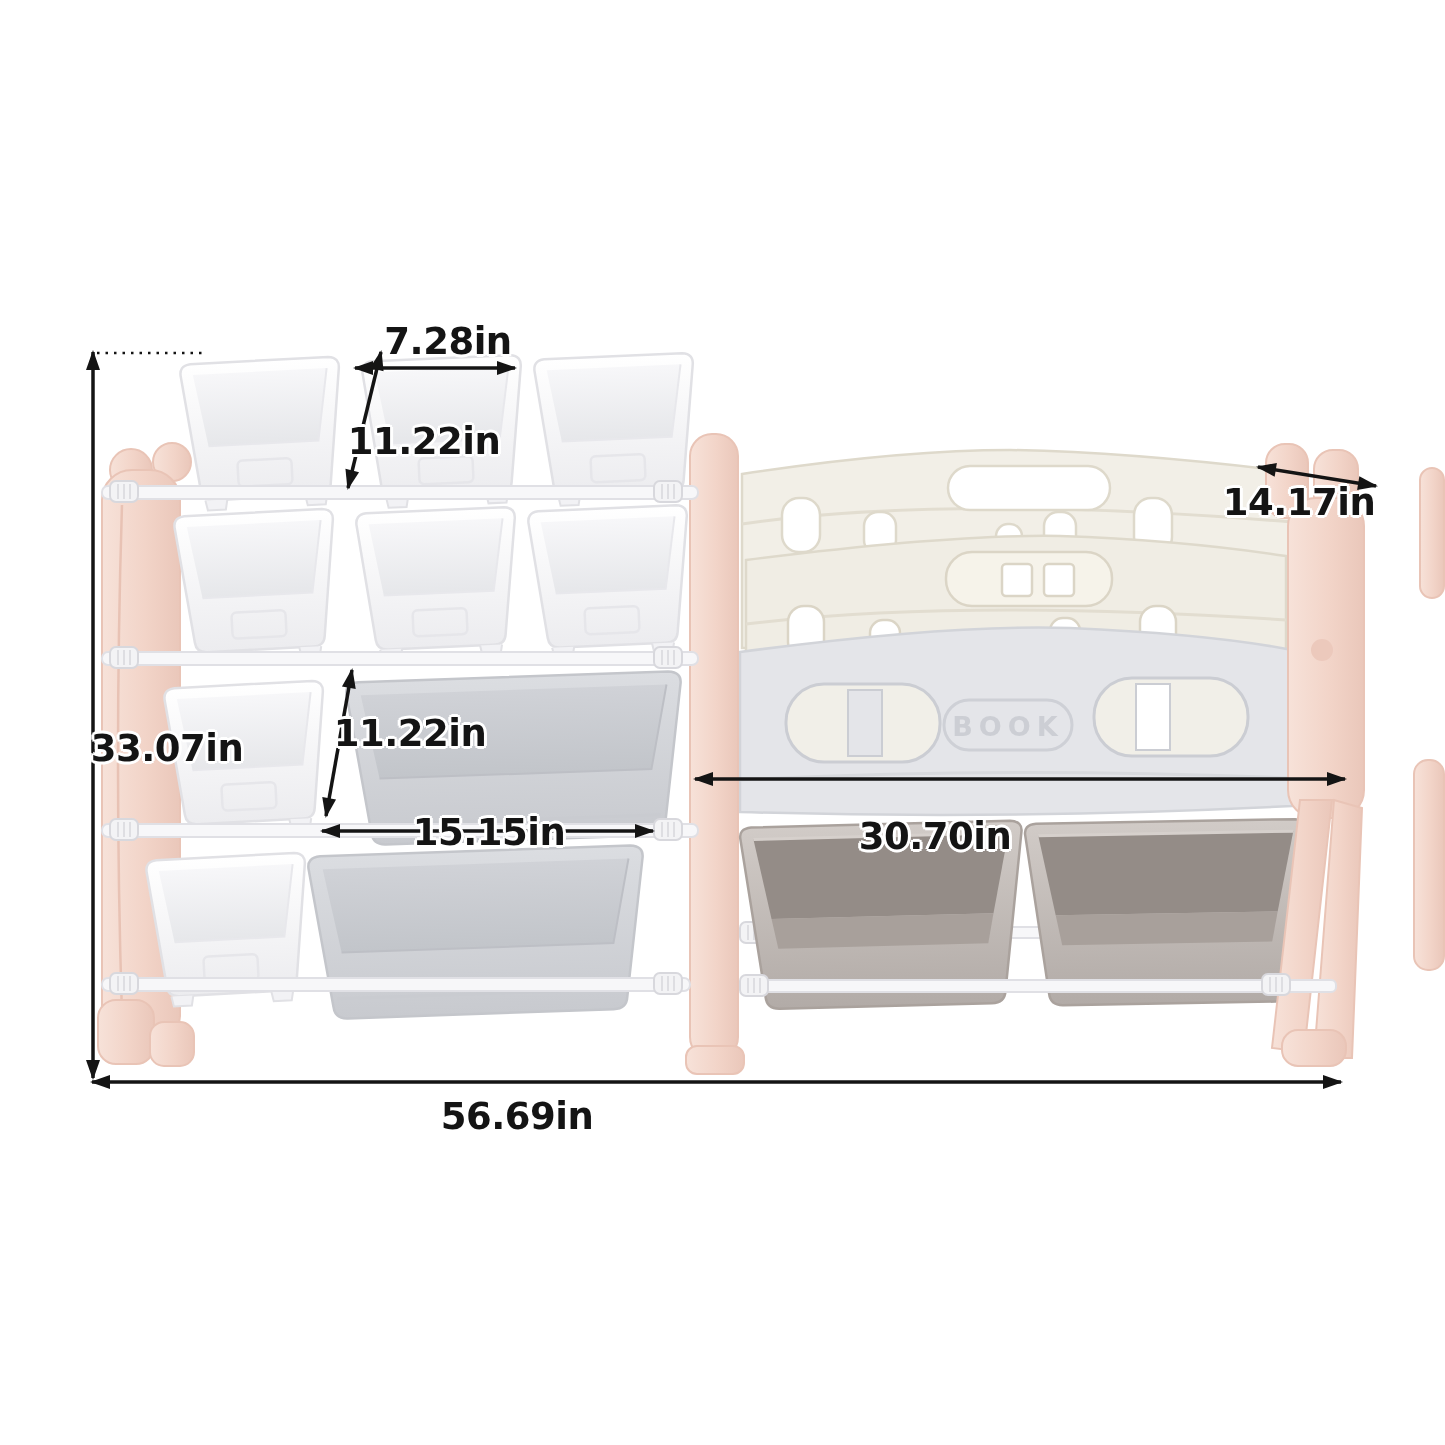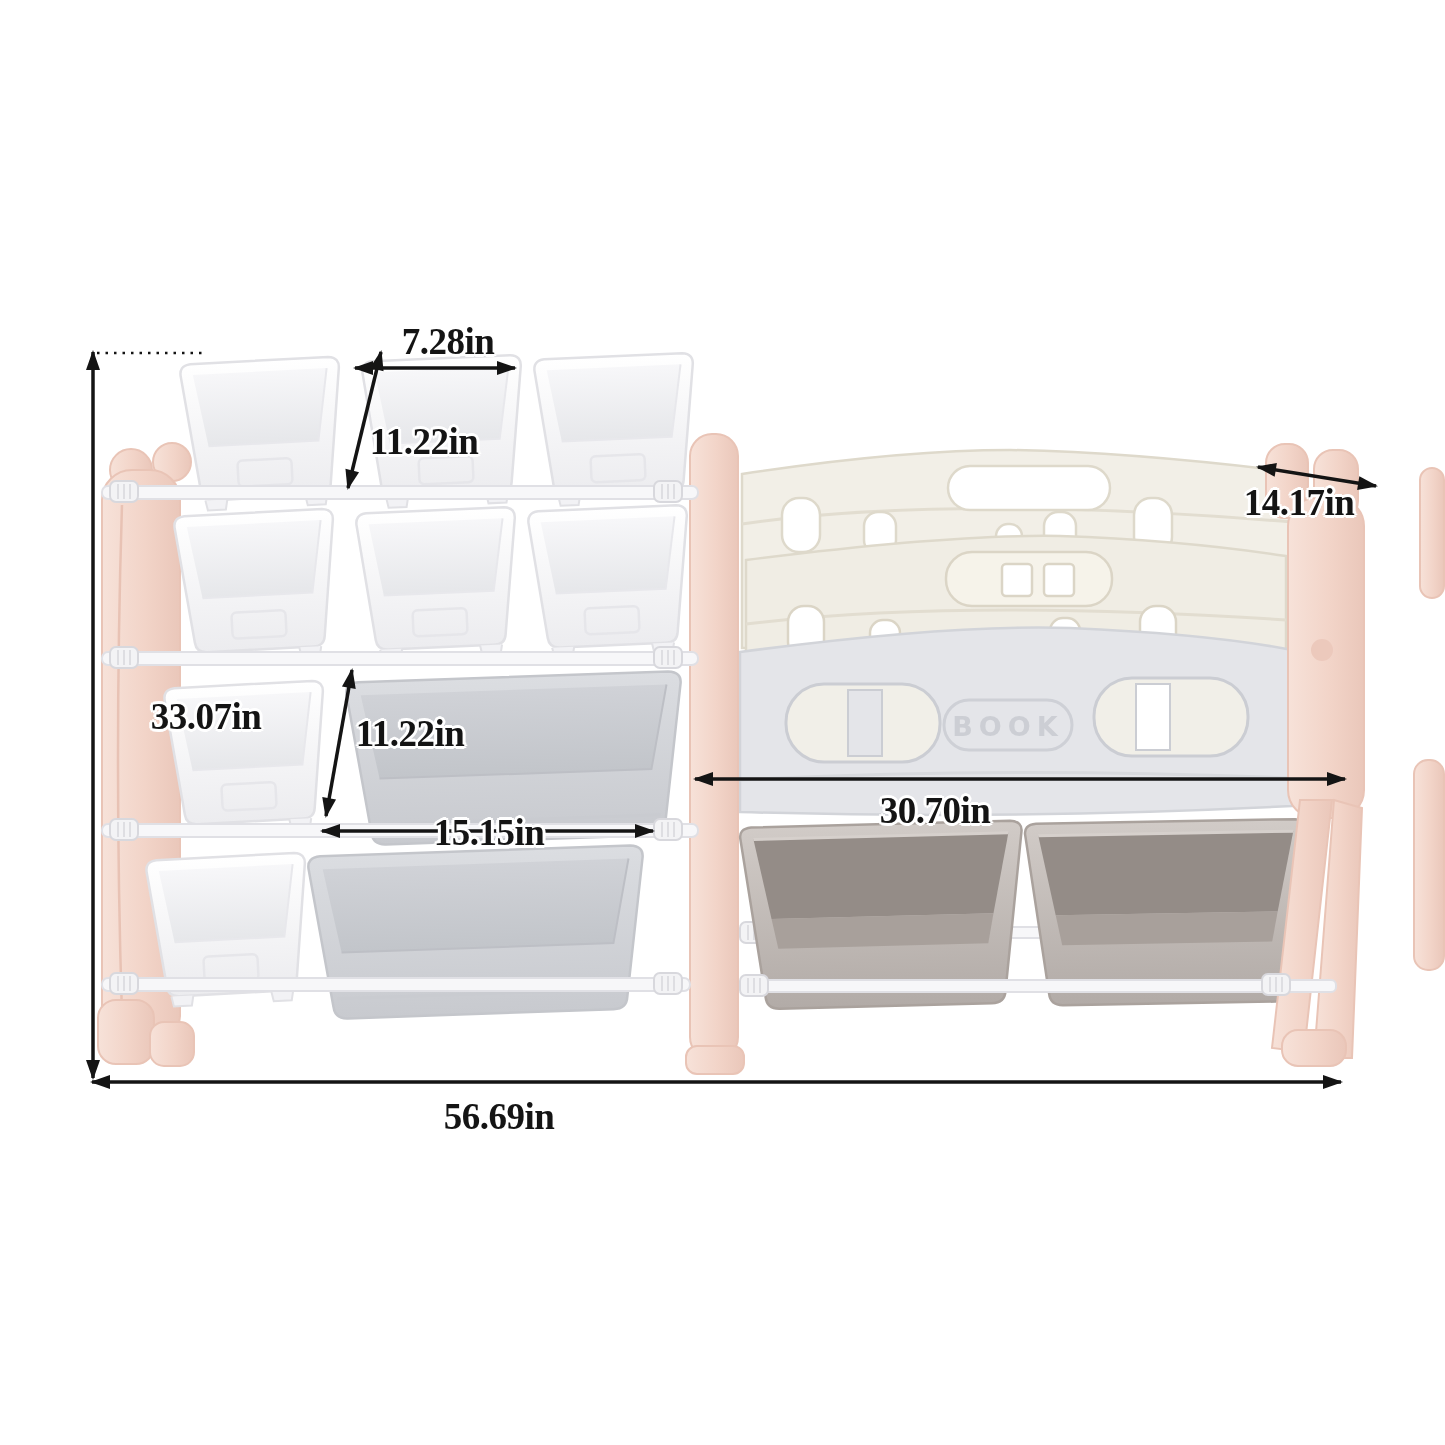--- a/index.html
+++ b/index.html
@@ -3,21 +3,21 @@
 <meta charset="utf-8">
 <style>
   html,body{margin:0;padding:0;background:#ffffff;}
   .stage{position:relative;width:1445px;height:1445px;background:#ffffff;overflow:hidden;
          font-family:"DejaVu Sans","Liberation Sans",sans-serif;}
   .stage svg{position:absolute;left:0;top:0;}
   .dim-label{position:absolute;transform:translate(-50%,-50%);
     font-weight:700;font-size:37px;color:#141414;letter-spacing:-0.5px;white-space:nowrap;
     text-shadow:3px 0 0 #fff,-3px 0 0 #fff,0 3px 0 #fff,0 -3px 0 #fff,
                 2px 2px 0 #fff,-2px 2px 0 #fff,2px -2px 0 #fff,-2px -2px 0 #fff;
-    z-index:5;font-family:Liberation Serif, serif;}
+    z-index:5;}
   .dim{stroke:#141414;stroke-width:3.5;fill:none;}
   .dim-dot{stroke:#141414;stroke-width:2.5;fill:none;stroke-dasharray:2.5 6;}
   .rail{fill:#f7f7f9;stroke:#e0e0e5;stroke-width:2;}
   .pink{fill:url(#gPink);stroke:#e9c4b6;stroke-width:2;}
   .creamline{stroke:#e2ddd0;stroke-width:3;fill:none;}
   .arch{fill:#ffffff;stroke:#ded9cb;stroke-width:2.5;}
   .arch2{fill:#ffffff;stroke:#dbd5c6;stroke-width:2.5;}
   .cutout{fill:#f1efe8;stroke:#cbcdd3;stroke-width:3;}
 </style>
 </head>
@@ -225,18 +225,18 @@
     <line class="dim" x1="1258" y1="467" x2="1376" y2="486" marker-start="url(#ah)" marker-end="url(#ah)"></line>
     <line class="dim" x1="352" y1="670" x2="326" y2="816" marker-start="url(#ah)" marker-end="url(#ah)"></line>
     <line class="dim" x1="322" y1="831" x2="653" y2="831" marker-start="url(#ah)" marker-end="url(#ah)"></line>
     <line class="dim" x1="695" y1="779" x2="1345" y2="779" marker-start="url(#ah)" marker-end="url(#ah)"></line>
   </g>
 </svg>
 
 <div class="dim-label" style="left:448px;top:341px;">7.28in</div>
 <div class="dim-label" style="left:424px;top:441px;">11.22in</div>
 <div class="dim-label" style="left:1299px;top:502px;">14.17in</div>
-<div class="dim-label" style="left:167px;top:716px;margin-left:39px;">33.07in</div>
+<div class="dim-label" style="left:167px;top:748px;">33.07in</div>
 <div class="dim-label" style="left:410px;top:733px;">11.22in</div>
 <div class="dim-label" style="left:489px;top:832px;">15.15in</div>
-<div class="dim-label" style="left:935px;top:810px;">30.70in</div>
-<div class="dim-label" style="left:499px;top:1116px;">56.69in</div>
+<div class="dim-label" style="left:935px;top:836px;">30.70in</div>
+<div class="dim-label" style="left:517px;top:1116px;">56.69in</div>
 </div>
 
 </body></html>

